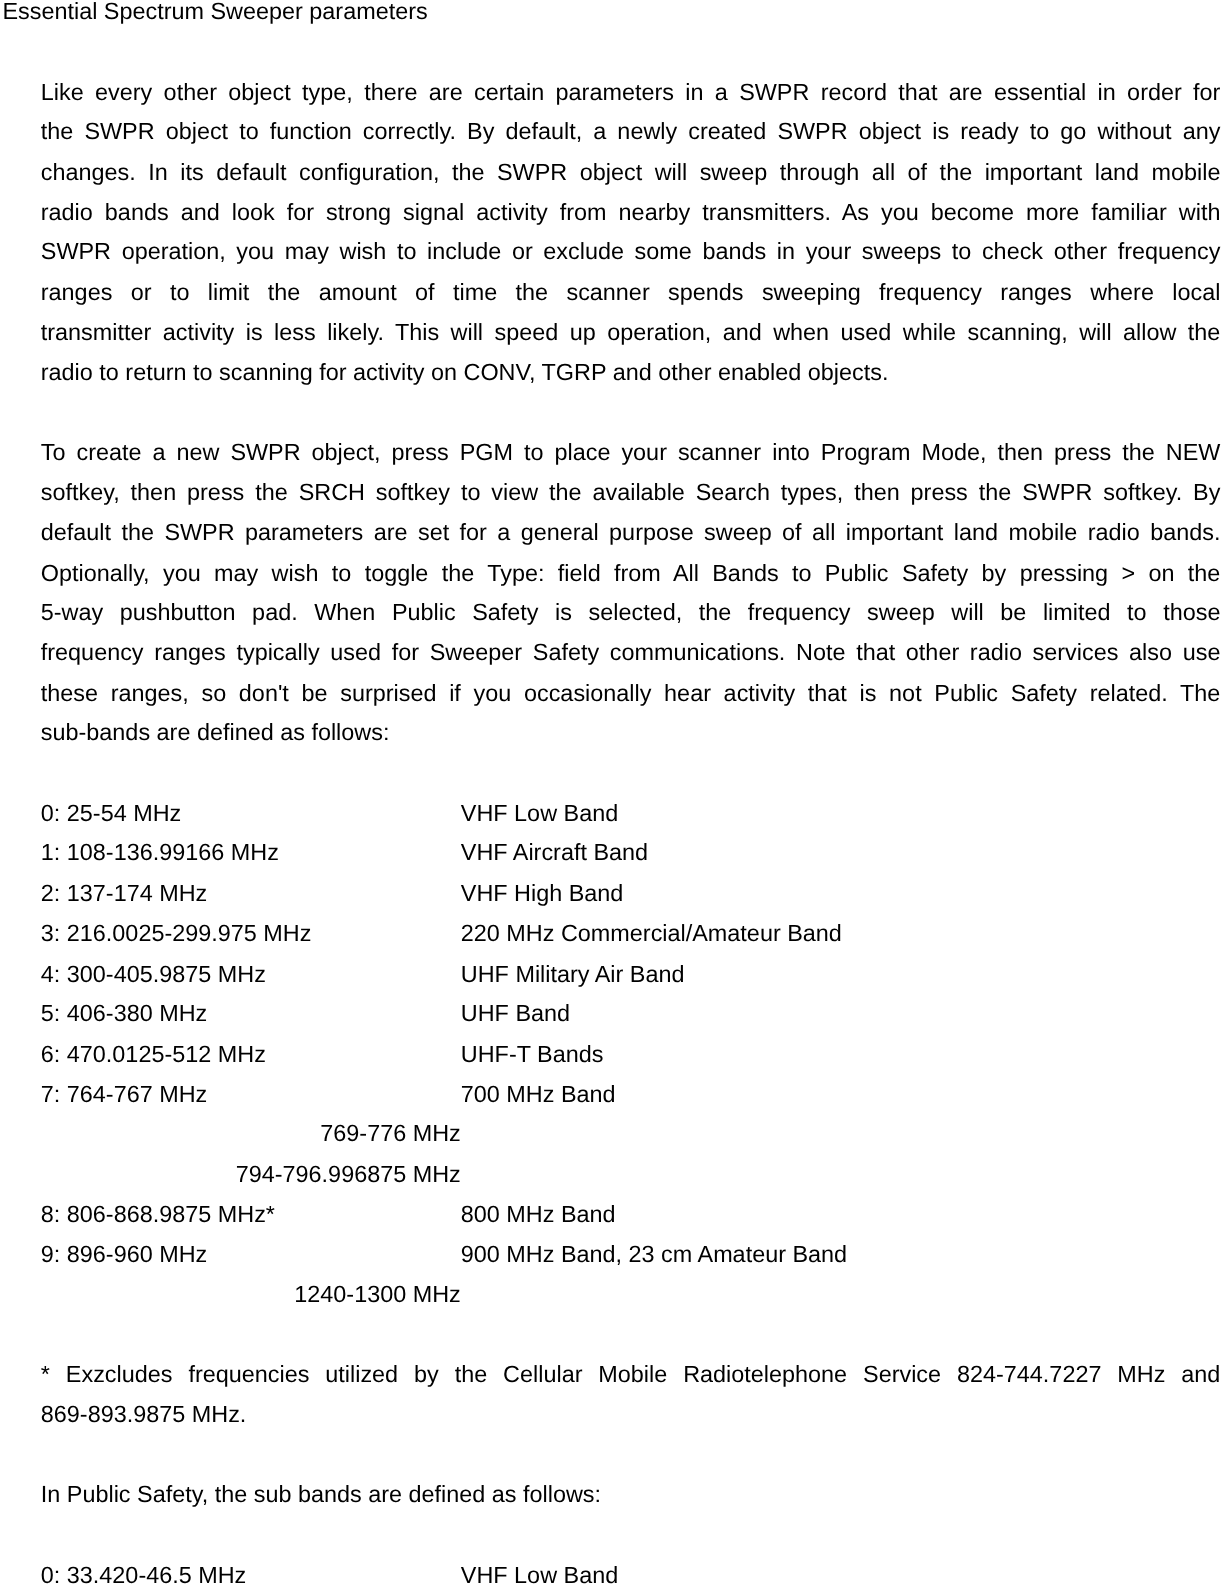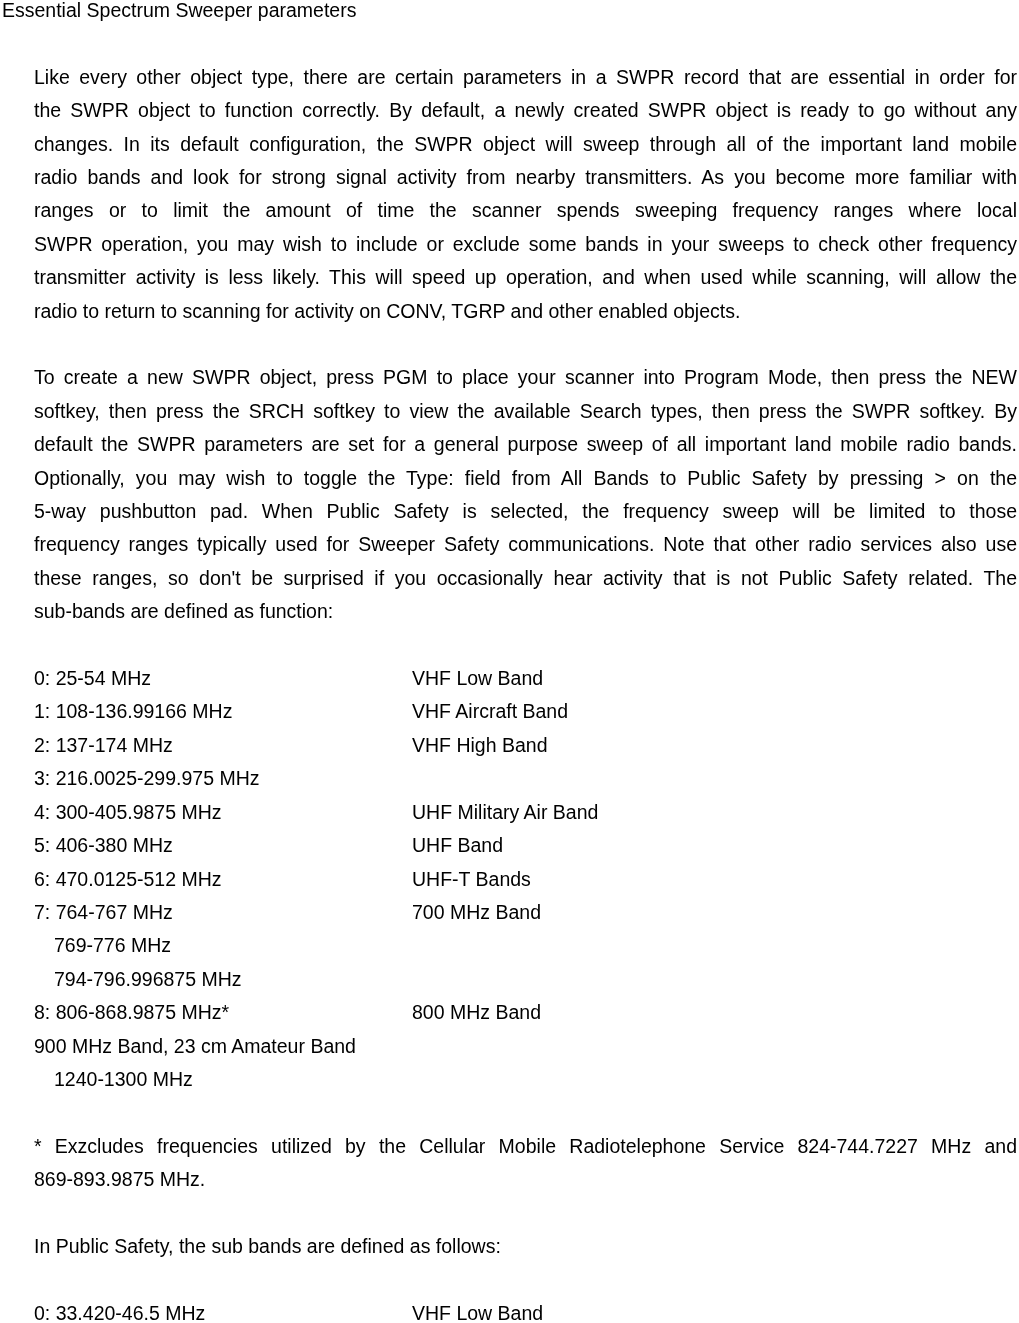--- a/index.html
+++ b/index.html
@@ -15,68 +15,69 @@
   }
   main {
     width: 1015px;
     padding-left: 2px;
     margin-top: -6px;
   }
   .block { margin-top: 33.4px; margin-left: 32px; }
   .title { text-align: left; }
   .jline { text-align: justify; text-align-last: justify; }
   .lline { text-align: right; text-align-last: left; }
-  .bandrow { display: grid; grid-template-columns: 350px 1fr; gap: 28px; }
+  .bandrow { display: grid; grid-template-columns: 350px 1fr; }
   .bandrow .freq { white-space: pre; }
-  .bandrow.indent .freq { padding-left: 20px; }
+  .bandrow.indent .freq { padding-left: 20px; text-align: right; }
 </style>
 </head>
 <body>
 
 <main>
 
   <div class="title">Essential Spectrum Sweeper parameters</div>
 
   <section class="block">
     <div class="jline">Like every other object type, there are certain parameters in a SWPR record that are essential in order for</div>
     <div class="jline">the SWPR object to function correctly. By default, a newly created SWPR object is ready to go without any</div>
     <div class="jline">changes. In its default configuration, the SWPR object will sweep through all of the important land mobile</div>
     <div class="jline">radio bands and look for strong signal activity from nearby transmitters. As you become more familiar with</div>
+    <div class="jline">SWPR operation, you may wish to include or exclude some bands in your sweeps to check other frequency</div>
     <div class="jline">ranges or to limit the amount of time the scanner spends sweeping frequency ranges where local</div>
-    <div class="jline">SWPR operation, you may wish to include or exclude some bands in your sweeps to check other frequency</div>
     <div class="jline">transmitter activity is less likely. This will speed up operation, and when used while scanning, will allow the</div>
     <div class="lline">radio to return to scanning for activity on CONV, TGRP and other enabled objects.</div>
   </section>
 
   <section class="block">
     <div class="jline">To create a new SWPR object, press PGM to place your scanner into Program Mode, then press the NEW</div>
     <div class="jline">softkey, then press the SRCH softkey to view the available Search types, then press the SWPR softkey. By</div>
     <div class="jline">default the SWPR parameters are set for a general purpose sweep of all important land mobile radio bands.</div>
     <div class="jline">Optionally, you may wish to toggle the Type: field from All Bands to Public Safety by pressing &gt; on the</div>
     <div class="jline">5-way pushbutton pad. When Public Safety is selected, the frequency sweep will be limited to those</div>
     <div class="jline">frequency ranges typically used for Sweeper Safety communications. Note that other radio services also use</div>
     <div class="jline">these ranges, so don't be surprised if you occasionally hear activity that is not Public Safety related. The</div>
-    <div class="lline">sub-bands are defined as function:</div>
+    <div class="lline">sub-bands are defined as follows:</div>
   </section>
 
   <section class="block">
     <div class="bandrow">
       <span class="freq">0: 25-54 MHz</span>
       <span class="band">VHF Low Band</span>
     </div>
     <div class="bandrow">
       <span class="freq">1: 108-136.99166 MHz</span>
       <span class="band">VHF Aircraft Band</span>
     </div>
     <div class="bandrow">
       <span class="freq">2: 137-174 MHz</span>
       <span class="band">VHF High Band</span>
     </div>
     <div class="bandrow">
       <span class="freq">3: 216.0025-299.975 MHz</span>
+      <span class="band">220 MHz Commercial/Amateur Band</span>
     </div>
     <div class="bandrow">
       <span class="freq">4: 300-405.9875 MHz</span>
       <span class="band">UHF Military Air Band</span>
     </div>
     <div class="bandrow">
       <span class="freq">5: 406-380 MHz</span>
       <span class="band">UHF Band</span>
     </div>
     <div class="bandrow">
@@ -93,20 +94,21 @@
     </div>
     <div class="bandrow indent">
       <span class="freq">794-796.996875 MHz</span>
       <span class="band"></span>
     </div>
     <div class="bandrow">
       <span class="freq">8: 806-868.9875 MHz*</span>
       <span class="band">800 MHz Band</span>
     </div>
     <div class="bandrow">
+      <span class="freq">9: 896-960 MHz</span>
       <span class="band">900 MHz Band, 23 cm Amateur Band</span>
     </div>
     <div class="bandrow indent">
       <span class="freq">1240-1300 MHz</span>
       <span class="band"></span>
     </div>
   </section>
 
   <section class="block">
     <div class="jline">* Exzcludes frequencies utilized by the Cellular Mobile Radiotelephone Service 824-744.7227 MHz and</div>

